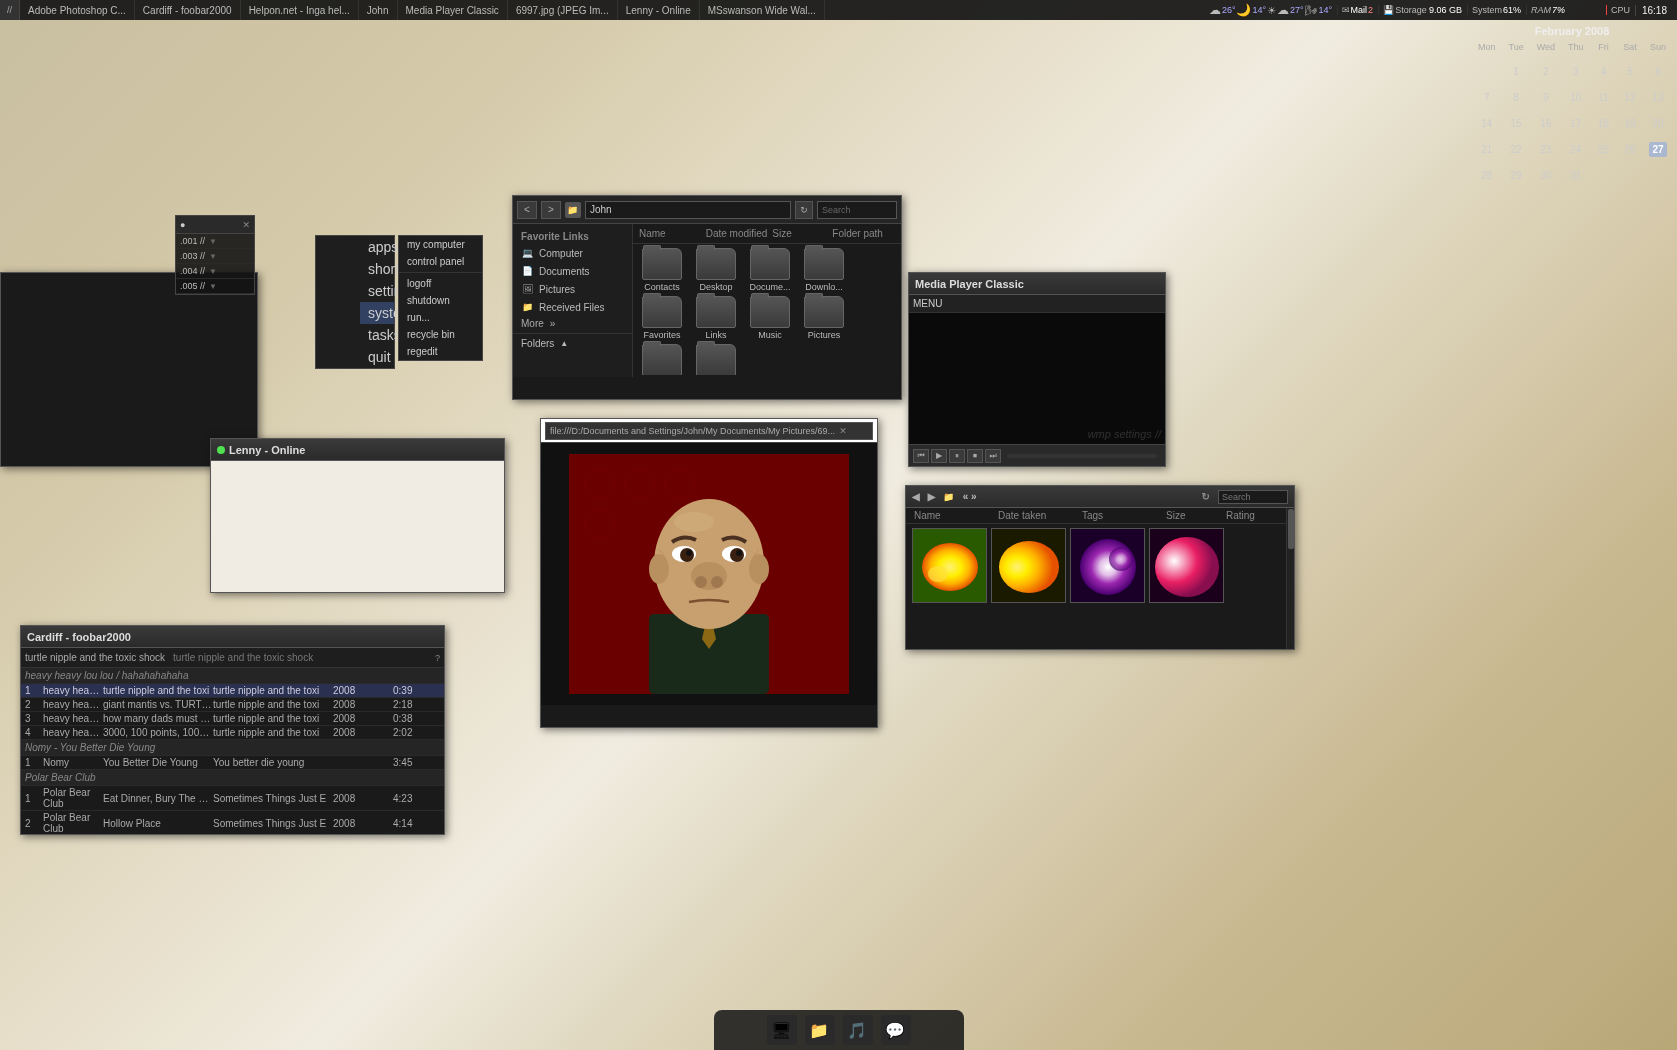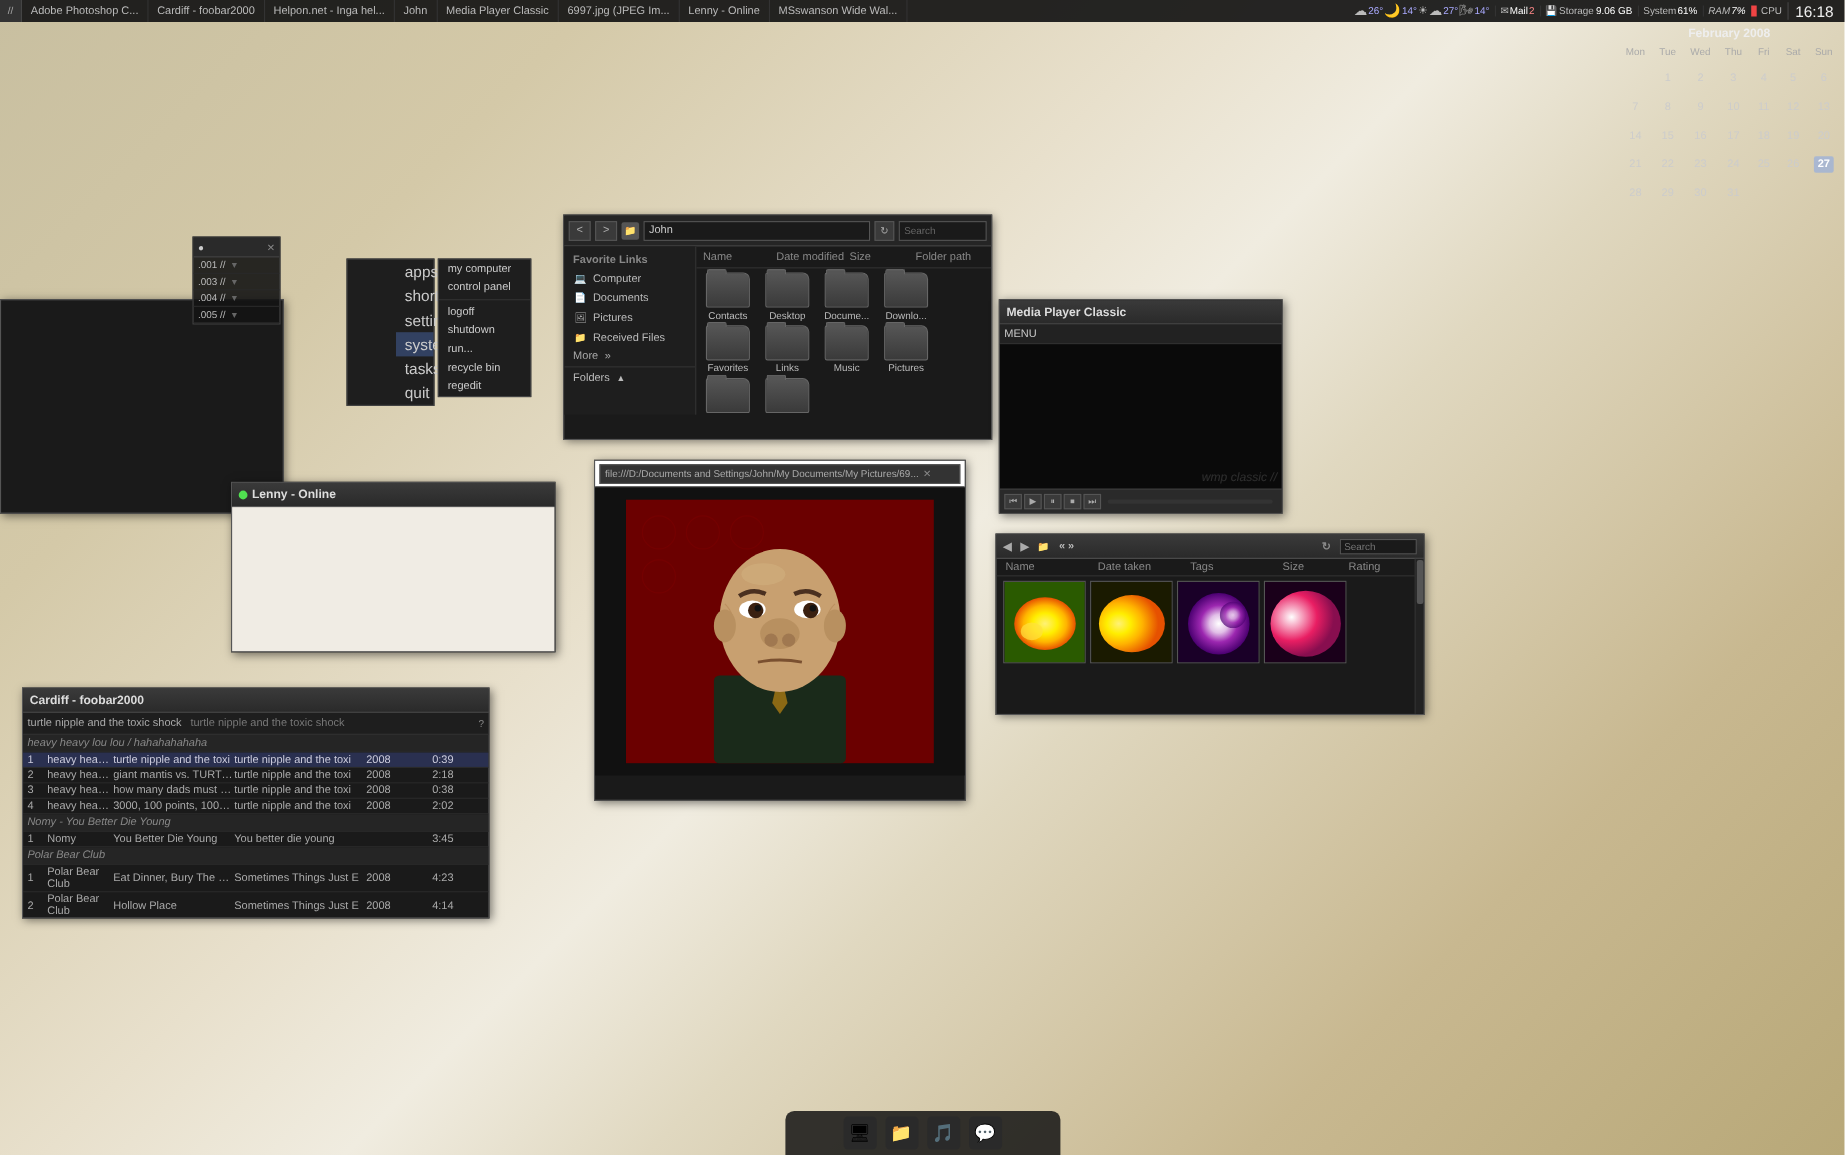--- a/index.html
+++ b/index.html
@@ -77,21 +77,21 @@
       align-items: center;
       gap: 1px;
     }
     .sys-tray-item .val {
       color: #fff;
       font-size: 9px;
     }
     .time-display {
       padding: 0 6px;
       color: #eee;
-      font-size: 14px;
+      font-size: 10px;
       border-left: 1px solid #444;
     }
 
     
     .calendar-widget {
       position: absolute;
       top: 25px;
       right: 10px;
       width: 190px;
       color: #ddd;
@@ -513,21 +513,21 @@
       <span class="val">9.06 GB</span>
     </div>
     <div class="sys-tray-item" style="border-left:1px solid #333;padding-left:4px;">
       <span>System</span>
       <span class="val">61%</span>
     </div>
     <div class="sys-tray-item" style="border-left:1px solid #333;padding-left:4px;font-style:italic;">
       <span>RAM</span>
       <span class="val">7%</span>
     </div>
-    <div class="sys-tray-item" style="border-left:5px solid #ef4444;padding-left:4px;">
+    <div class="sys-tray-item" style="border-left:1px solid #ef4444;padding-left:4px;margin-left:36px;">
       <span>CPU</span>
     </div>
     <div class="time-display">16:18</div>
   </div>
 </div>
 
 <div class="calendar-widget">
   <div class="month-title">February 2008</div>
   <div class="calendar-grid">
     <div class="cal-header">Mon</div>
@@ -777,21 +777,21 @@
   <div style="position:absolute;top:272px;left:918px;"></div>
 </div>
 <div class="window" style="position:absolute;top:272px;left:908px;width:258px;height:195px;">
   <div class="window-titlebar">
     <span>Media Player Classic</span>
   </div>
   <div style="height:18px;background:#222;border-bottom:1px solid #333;display:flex;align-items:center;padding:0 4px;">
     <span style="color:#ccc;font-size:10px;cursor:pointer;">MENU</span>
   </div>
   <div style="flex:1;background:#0a0a0a;height:calc(100% - 62px);position:relative;display:flex;align-items:flex-end;justify-content:flex-end;padding:4px;">
-    <span style="color:rgba(255,255,255,0.15);font-size:11px;font-style:italic;">wmp classic //</span>
+    <span style="color:rgba(255,255,255,0.15);font-size:11px;font-style:italic;">wmp settings //</span>
   </div>
   <div style="height:22px;background:#2a2a2a;border-top:1px solid #444;display:flex;align-items:center;padding:0 4px;gap:2px;">
     <div class="mp-ctrl-btn">⏮</div>
     <div class="mp-ctrl-btn">▶</div>
     <div class="mp-ctrl-btn">⏸</div>
     <div class="mp-ctrl-btn">⏹</div>
     <div class="mp-ctrl-btn">⏭</div>
     <div style="flex:1;height:4px;background:#333;border-radius:2px;margin:0 4px;">
       <div style="width:0%;height:100%;background:#555;border-radius:2px;"></div>
     </div>

